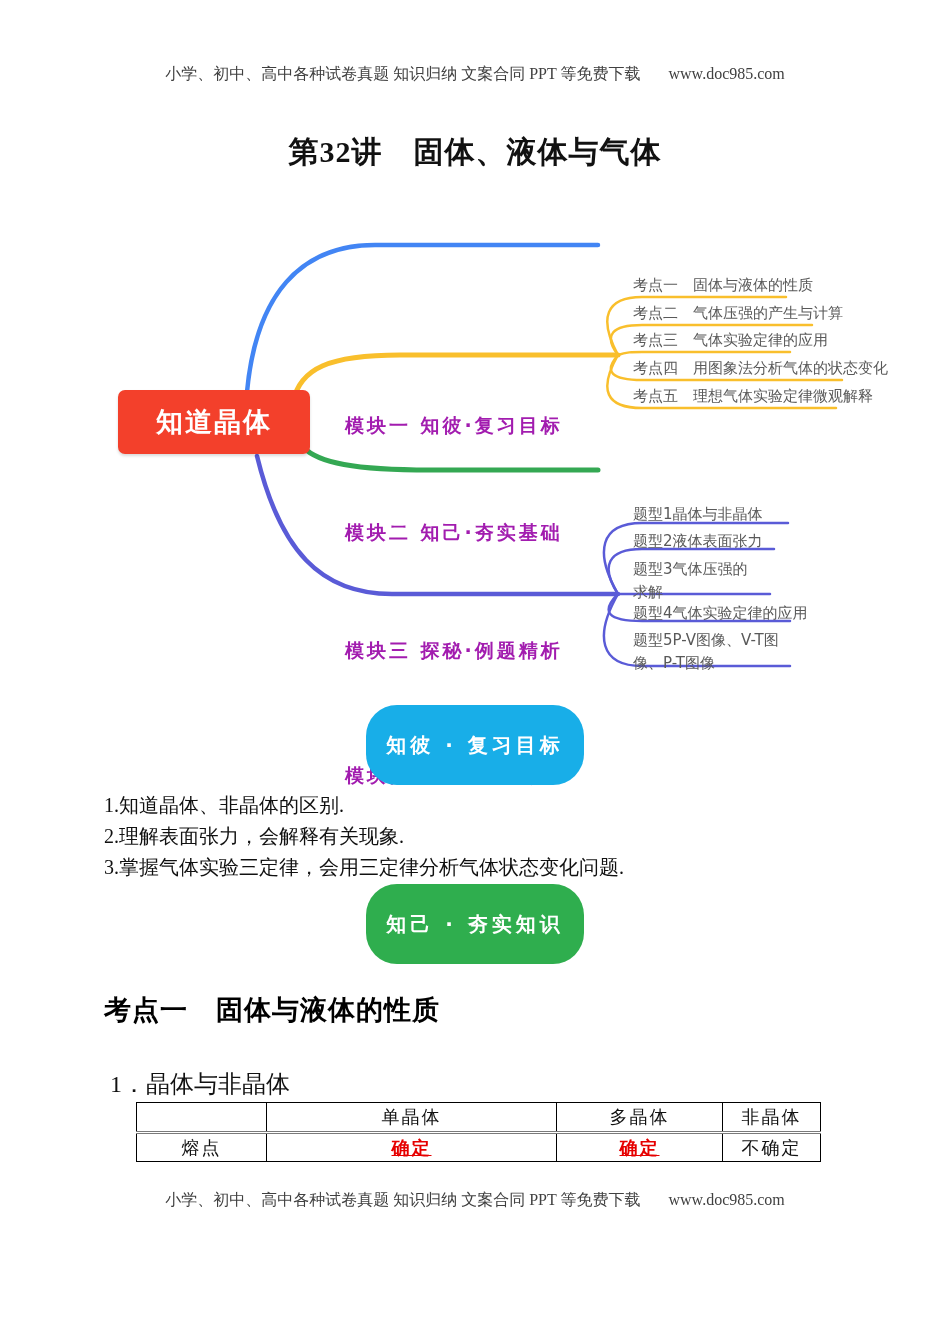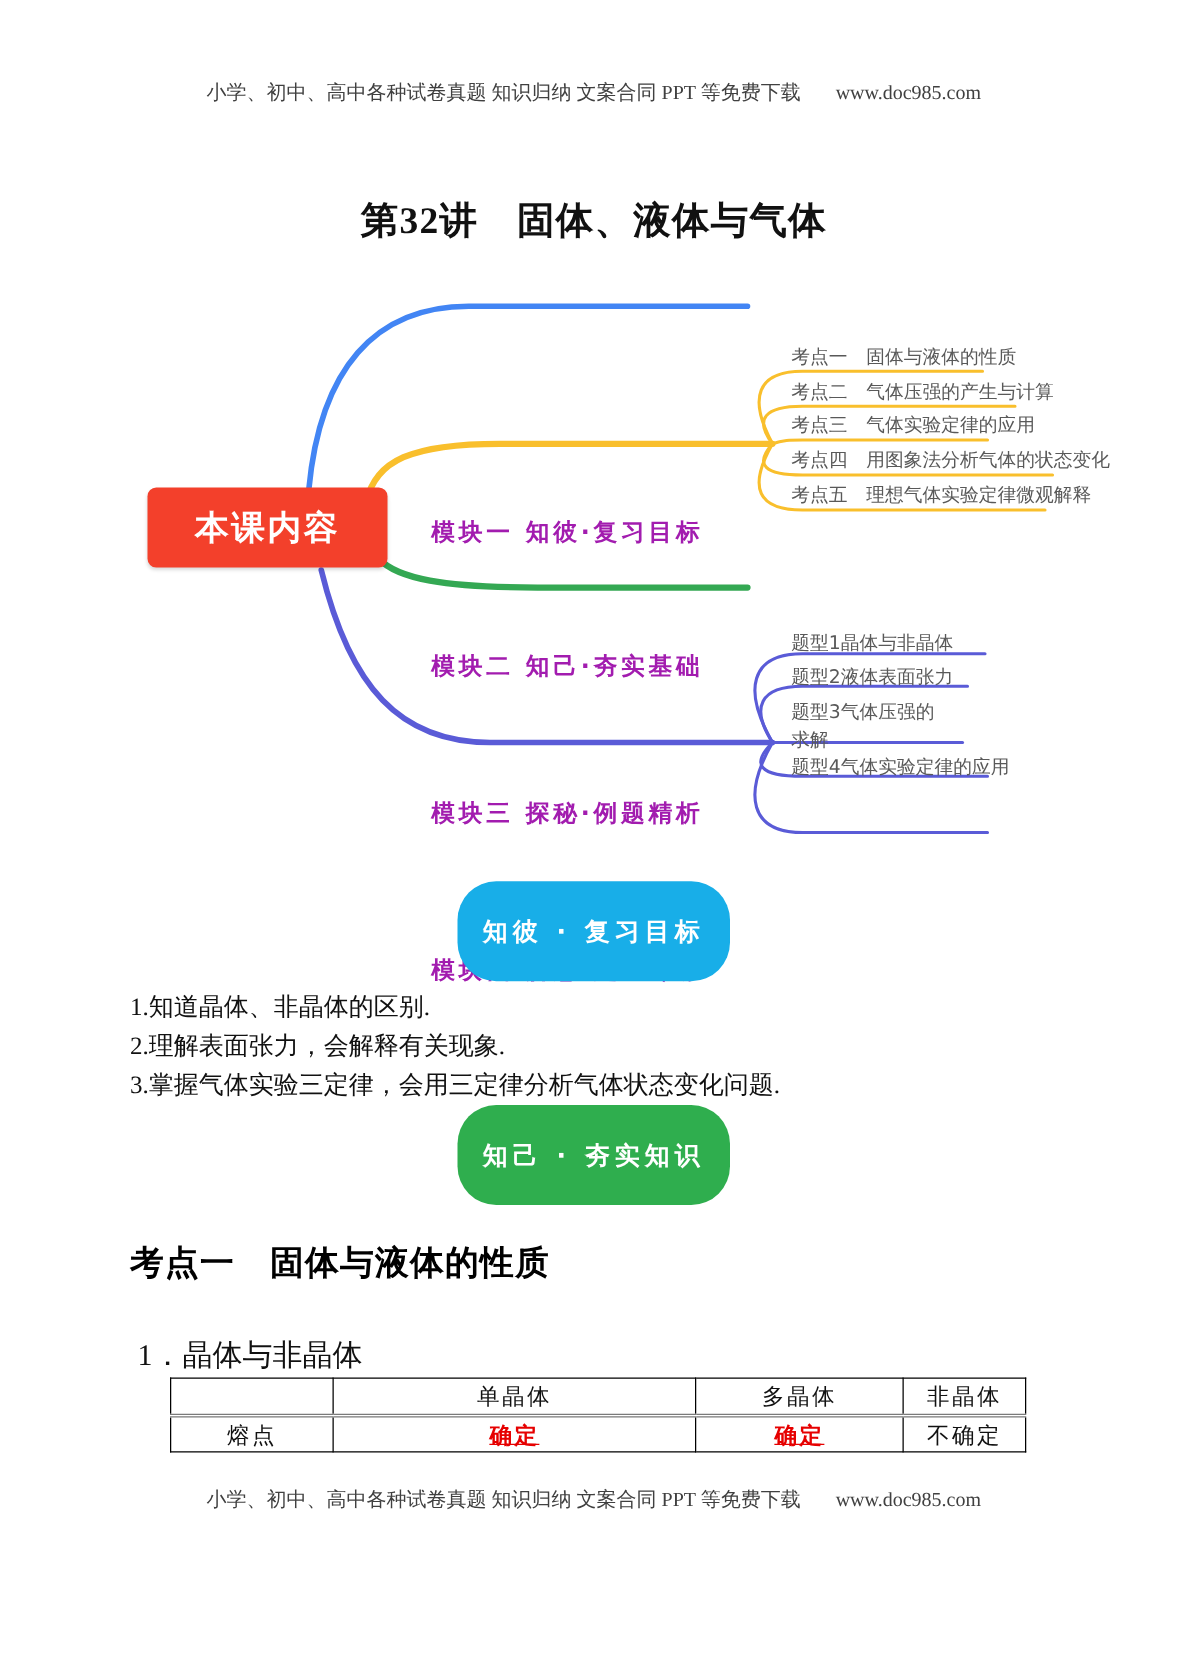--- a/index.html
+++ b/index.html
@@ -87,21 +87,21 @@
   table.crystal col.c1 { width: 290px; }
   table.crystal col.c2 { width: 166px; }
   table.crystal col.c3 { width: 98px; }
   .red-val {
     color: #E60000; font-weight: bold; text-decoration: underline;
     text-decoration-color: #E60000;
   }
 
   .footer-band { top: 1190px; }
   .header-band { top: 64px; }
-  .title-pos { top: 156px; }
+  .title-pos { top: 132px; }
 </style>
 </head>
 <body>
 
 <div class="abs doc-band header-band">
   <span>小学、初中、高中各种试卷真题 知识归纳 文案合同 PPT 等免费下载</span><span class="url">www.doc985.com</span>
 </div>
 
 <div class="abs doc-title title-pos">第32讲　固体、液体与气体</div>
 
@@ -122,21 +122,21 @@
 
     <path d="M 257 256 C 280 350 320 394 392 394 H 618" fill="none" stroke="#5A5BD7" stroke-width="4.5" stroke-linecap="round"></path>
 
     <path d="M 618 394 C 594 352 600 323 642 323 H 788" fill="none" stroke="#5A5BD7" stroke-width="2.5" stroke-linecap="round"></path>
     <path d="M 618 394 C 600 366 608 349 642 349 H 774" fill="none" stroke="#5A5BD7" stroke-width="2.5" stroke-linecap="round"></path>
     <path d="M 618 394 H 770" fill="none" stroke="#5A5BD7" stroke-width="2.5" stroke-linecap="round"></path>
     <path d="M 618 394 C 600 412 608 421 642 421 H 790" fill="none" stroke="#5A5BD7" stroke-width="2.5" stroke-linecap="round"></path>
     <path d="M 618 394 C 594 436 600 466 642 466 H 790" fill="none" stroke="#5A5BD7" stroke-width="2.5" stroke-linecap="round"></path>
   </svg>
 
-  <div class="abs root-node">本课内容</div>
+  <div class="abs root-node">知道晶体</div>
 
   <div class="abs branch-label" style="left:345px; top:213px;">模块一 知彼·复习目标</div>
   <div class="abs branch-label" style="left:345px; top:320px;">模块二 知己·夯实基础</div>
   <div class="abs branch-label" style="left:345px; top:438px;">模块三 探秘·例题精析</div>
   <div class="abs branch-label" style="left:345px; top:563px;">模块四 解惑·题型专练</div>
 
   <div class="abs sub-item" style="left:633px; top:77px;">考点一　固体与液体的性质</div>
   <div class="abs sub-item" style="left:633px; top:105px;">考点二　气体压强的产生与计算</div>
   <div class="abs sub-item" style="left:633px; top:132px;">考点三　气体实验定律的应用</div>
   <div class="abs sub-item" style="left:633px; top:160px;">考点四　用图象法分析气体的状态变化</div>
@@ -147,20 +147,24 @@
   </div>
   <div class="abs sub-item" style="left:633px; top:333px;">
     <div>题型2液体表面张力</div>
   </div>
   <div class="abs sub-item" style="left:633px; top:361px;">
     <div>题型3气体压强的</div>
     <div class="l2">求解</div>
   </div>
   <div class="abs sub-item" style="left:633px; top:405px;">
     <div>题型4气体实验定律的应用</div>
+  </div>
+  <div class="abs sub-item" style="left:633px; top:432px;">
+    <div>题型5P-V图像、V-T图</div>
+    <div class="l2">像、P-T图像</div>
   </div>
 </div>
 
 <div id="pill-review" class="abs pill">知彼 · 复习目标</div>
 
 <div class="abs goal-line" style="top:792px;text-align:center;">1.知道晶体、非晶体的区别.</div>
 <div class="abs goal-line" style="top:823px;">2.理解表面张力，会解释有关现象.</div>
 <div class="abs goal-line" style="top:854px;">3.掌握气体实验三定律，会用三定律分析气体状态变化问题.</div>
 
 <div id="pill-basics" class="abs pill">知己 · 夯实知识</div>

